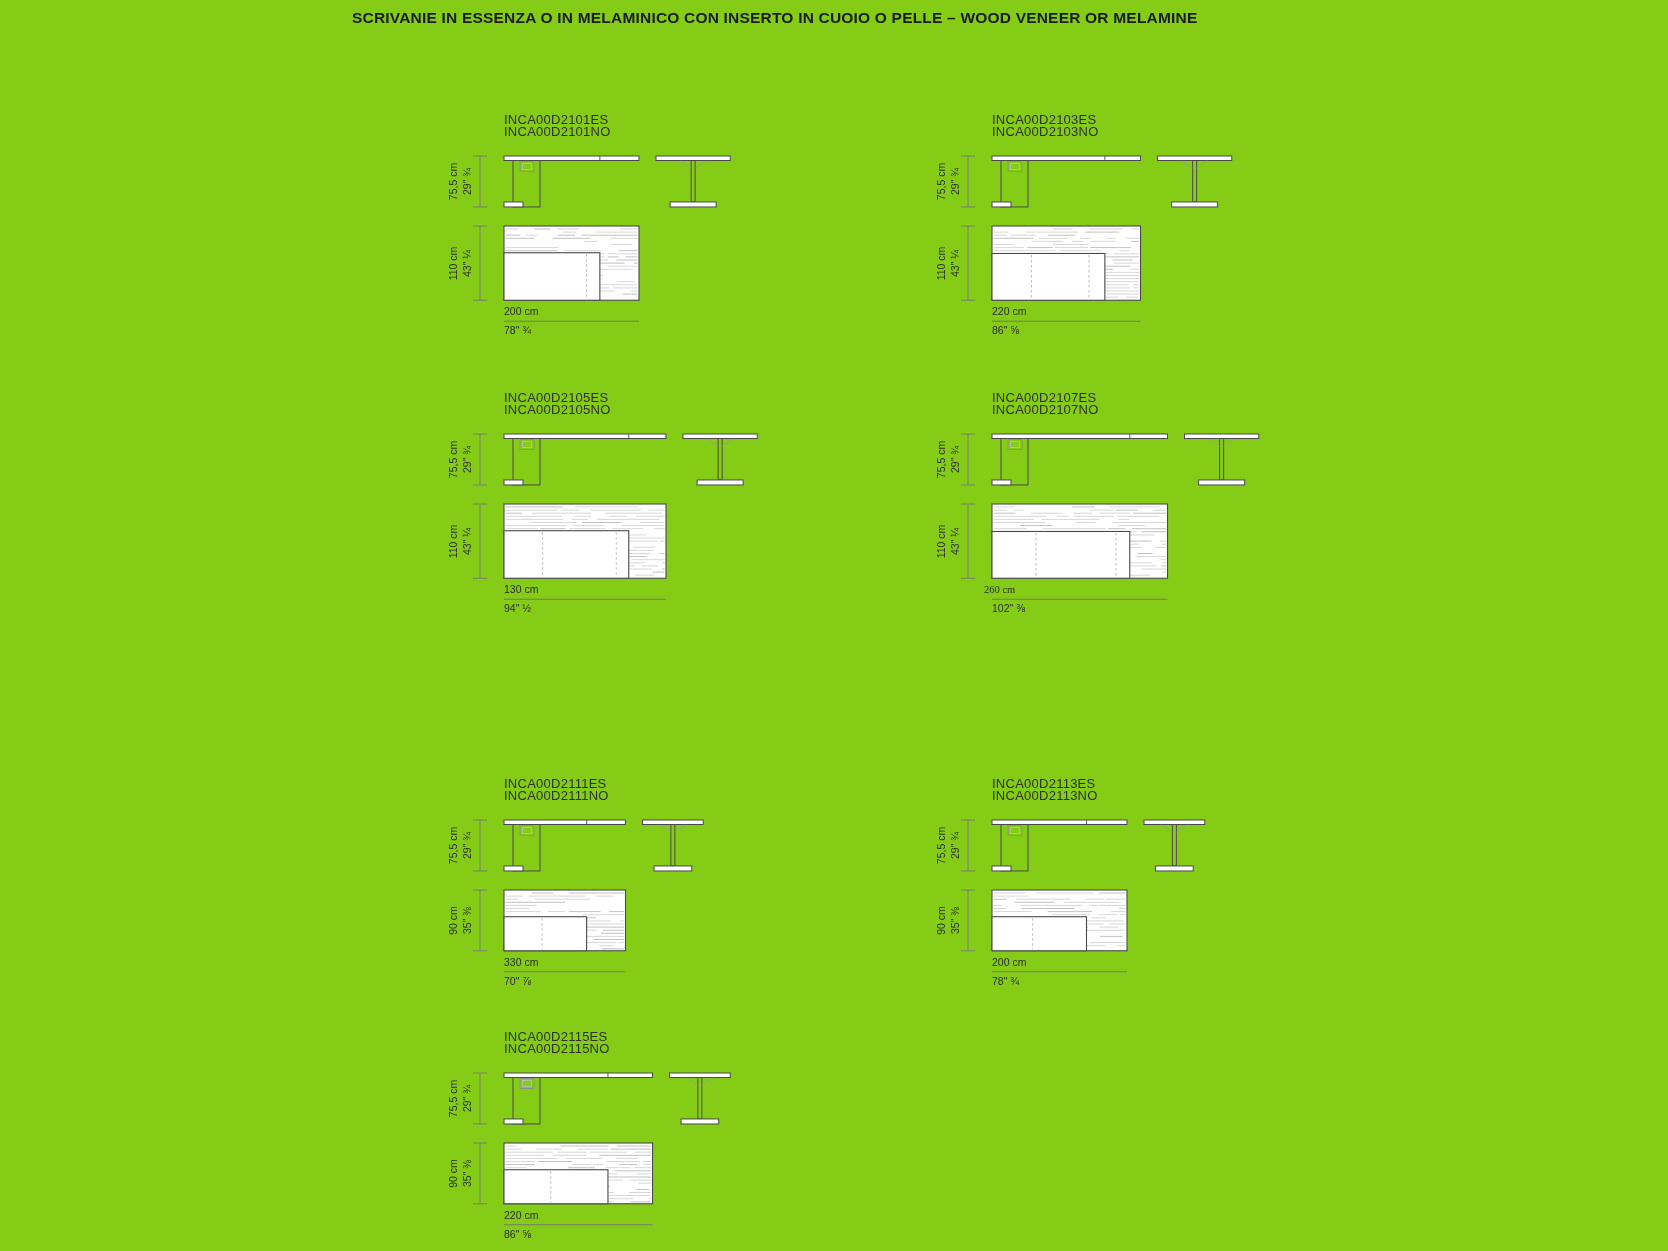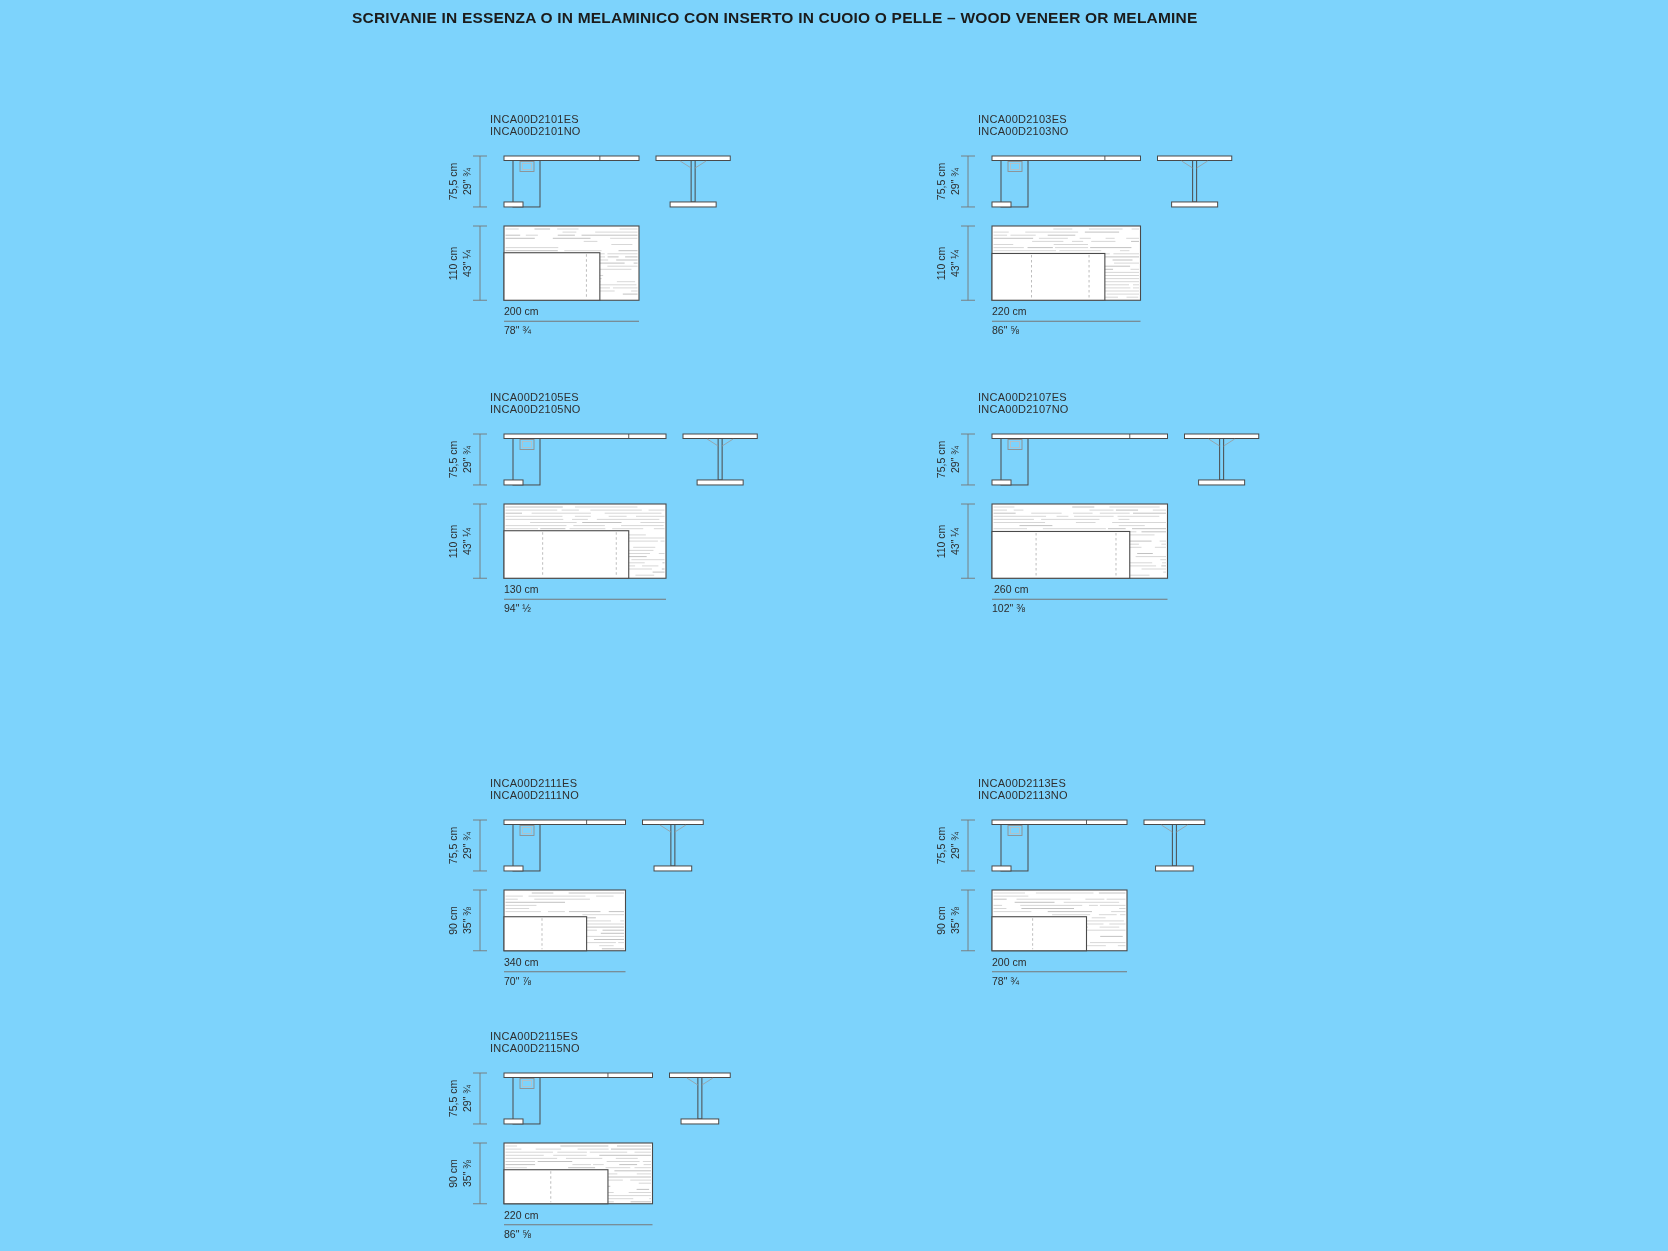--- a/index.html
+++ b/index.html
@@ -1,28 +1,28 @@
 <!DOCTYPE html>
 <html><head>
 <meta charset="utf-8">
 <style>
   html,body{margin:0;padding:0;background:#fff;}
-  .canvas{position:relative;width:1668px;height:1251px;background:#7dd3fc;overflow:hidden;
+  .canvas{position:relative;width:1668px;height:1251px;background:#84cc16;overflow:hidden;
           font-family:"Liberation Sans",sans-serif;}
   .title{position:absolute;left:352px;top:5px;font-size:15.5px;font-weight:700;color:#1b1b1b;
          line-height:25px;letter-spacing:0.2px;white-space:nowrap;}
   .block{position:absolute;width:350px;height:240px;}
   #b0{left:434px;top:114px}
   #b1{left:922px;top:114px}
   #b2{left:434px;top:392px}
   #b3{left:922px;top:392px}
   #b4{left:434px;top:778px}
   #b5{left:922px;top:778px}
   #b6{left:434px;top:1031px}
-  .codes{position:absolute;left:56px;top:0;font-size:11px;line-height:11.5px;color:#2f2f2f;
+  .codes{position:absolute;left:70px;top:0;font-size:13px;line-height:11.5px;color:#2f2f2f;
          letter-spacing:0.25px;white-space:nowrap;}
   .draw{position:absolute;left:0;top:0;width:350px;height:240px;}
   .dimlabel{position:absolute;font-size:10.5px;color:#2c2c2c;white-space:nowrap;}
   .rot{width:84px;height:13px;line-height:13px;text-align:center;transform:rotate(-90deg);}
   .wlab{text-align:left;height:13px;line-height:13px;}
 </style>
 </head>
 <body>
 
 <div class="canvas">
@@ -501,21 +501,21 @@
           <line x1="174.8801545337774" y1="183.19999999999987" x2="227.4989659897983" y2="183.19999999999987" stroke="#cdcdcd" stroke-width="0.8"></line>
           <rect x="70" y="139.4725" width="137.7675" height="46.7775" stroke="#4a4a4a" stroke-width="1.1" fill="#fff"></rect>
           <line x1="114.0856" y1="140.9725" x2="114.0856" y2="184.75" stroke="#b5b5b5" stroke-width="0.9" stroke-dasharray="2.5 2.5"></line>
           <line x1="193.99075000000002" y1="140.9725" x2="193.99075000000002" y2="184.75" stroke="#b5b5b5" stroke-width="0.9" stroke-dasharray="2.5 2.5"></line>
         </g>
       </svg>
     <div class="dimlabel rot" style="left: -23px; top: 60.9813px;">75,5 cm</div>
     <div class="dimlabel rot" style="left: -9px; top: 60.9813px;">29" ¾</div>
     <div class="dimlabel rot" style="left: -23px; top: 142.625px;">110 cm</div>
     <div class="dimlabel rot" style="left: -9px; top: 142.625px;">43" ¼</div>
-    <div class="dimlabel wlab" style="left: 72px; width: 175.5px; top: 191.25px;">260 cm</div>
+    <div class="dimlabel wlab" style="left: 62px; width: 175.5px; top: 191.25px; font-family: Liberation Serif, serif;">260 cm</div>
     <div class="dimlabel wlab" style="left: 70px; width: 175.5px; top: 210.25px;">102" ⅜</div>
   </div>
 
   <div class="block" id="b4">
     <div class="codes">
       <div>INCA00D2111ES</div>
       <div>INCA00D2111NO</div>
     </div>
     <svg class="draw" viewBox="0 0 350 240">
         <g>
@@ -592,21 +592,21 @@
           <line x1="97.12485276674852" y1="170.7999999999999" x2="150.8717350033112" y2="170.7999999999999" stroke="#cdcdcd" stroke-width="0.8"></line>
           <line x1="167.88174550049007" y1="170.7999999999999" x2="190" y2="170.7999999999999" stroke="#b2b2b2" stroke-width="0.8"></line>
           <rect x="70" y="138.73" width="82.62000000000002" height="34.02000000000001" stroke="#4a4a4a" stroke-width="1.1" fill="#fff"></rect>
           <line x1="108.0052" y1="140.23" x2="108.0052" y2="171.25" stroke="#b5b5b5" stroke-width="0.9" stroke-dasharray="2.5 2.5"></line>
         </g>
       </svg>
     <div class="dimlabel rot" style="left: -23px; top: 60.9813px;">75,5 cm</div>
     <div class="dimlabel rot" style="left: -9px; top: 60.9813px;">29" ¾</div>
     <div class="dimlabel rot" style="left: -23px; top: 135.875px;">90 cm</div>
     <div class="dimlabel rot" style="left: -9px; top: 135.875px;">35" ⅜</div>
-    <div class="dimlabel wlab" style="left: 70px; width: 121.5px; top: 177.75px;">340 cm</div>
+    <div class="dimlabel wlab" style="left: 70px; width: 121.5px; top: 177.75px;">330 cm</div>
     <div class="dimlabel wlab" style="left: 70px; width: 121.5px; top: 196.75px;">70" ⅞</div>
   </div>
 
   <div class="block" id="b5">
     <div class="codes">
       <div>INCA00D2113ES</div>
       <div>INCA00D2113NO</div>
     </div>
     <svg class="draw" viewBox="0 0 350 240">
         <g>

